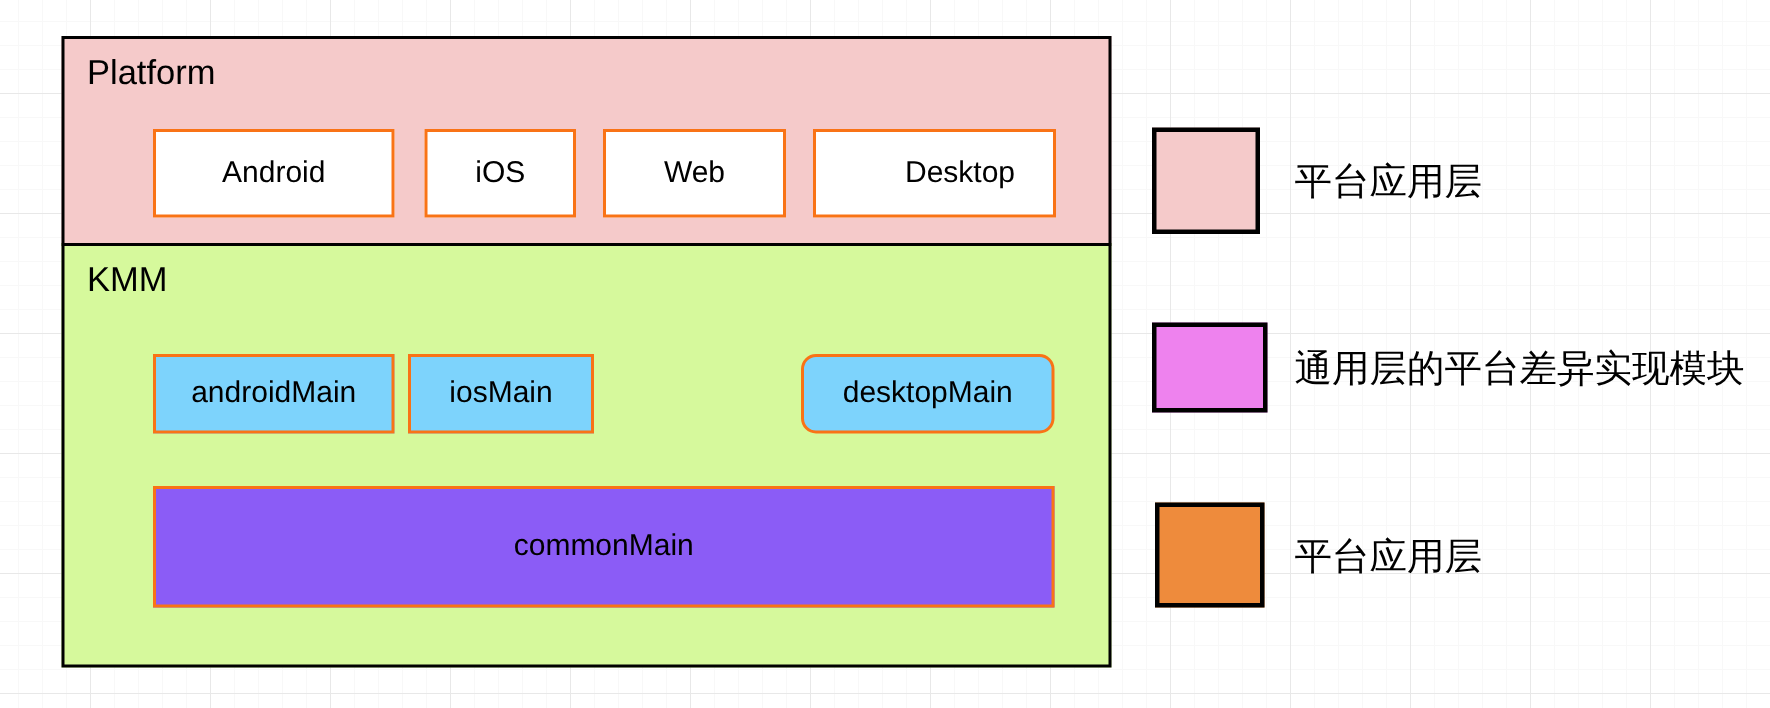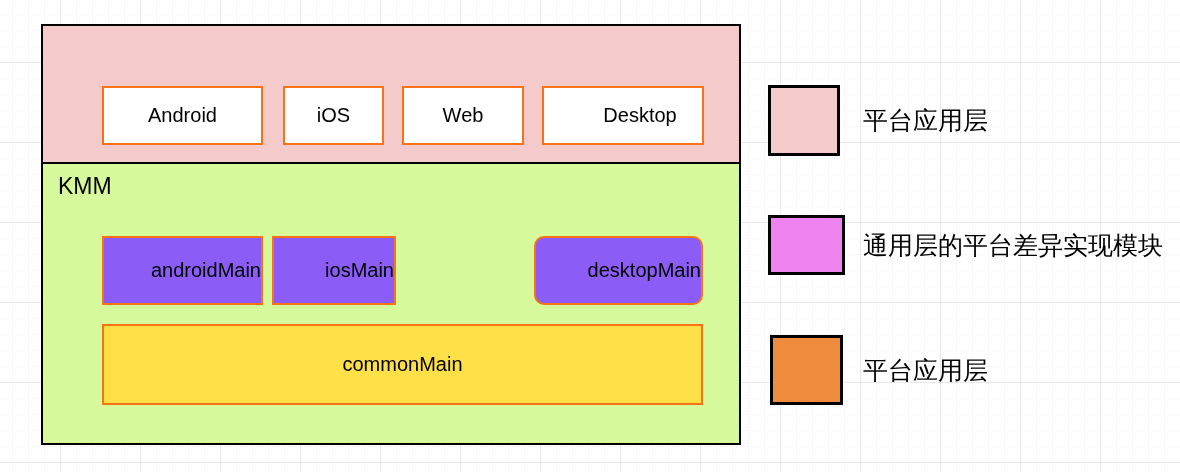--- a/index.html
+++ b/index.html
@@ -48,22 +48,22 @@
     border: 2px solid #f97316;
     box-sizing: border-box;
     display: flex;
     align-items: center;
     justify-content: center;
     font-size: 20px;
     color: #000000;
     white-space: nowrap;
   }
   .node-white   { background: #ffffff; top: 60px; height: 59px; }
-  .node-violet  { background: #8b5cf6; top: 72px; height: 69px; justify-content: flex-end; }
-  .node-orange  { background: #fde047; top: 160px; height: 81px; }
+  .node-violet  { background: #7dd3fc; top: 72px; height: 53px; }
+  .node-orange  { background: #8b5cf6; top: 160px; height: 81px; }
 
   
   .n-android  { left: 59px;  width: 161px; }
   .n-ios      { left: 240px; width: 101px; }
   .n-web      { left: 359px; width: 122px; }
   .n-desktop  { left: 499px; width: 162px; padding-left: 34px; }
 
   
   .n-androidmain { left: 59px;  width: 161px; }
   .n-iosmain     { left: 229px; width: 124px; }
@@ -103,20 +103,21 @@
     color: #c6c6c6;
     white-space: nowrap;
   }
 </style>
 </head>
 <body>
 
 <div class="canvas">
 
   <div class="layer layer-platform">
+    <div class="layer-label">Platform</div>
     <div class="node node-white n-android">
       <span>Android</span>
     </div>
     <div class="node node-white n-ios">
       <span>iOS</span>
     </div>
     <div class="node node-white n-web">
       <span>Web</span>
     </div>
     <div class="node node-white n-desktop">

